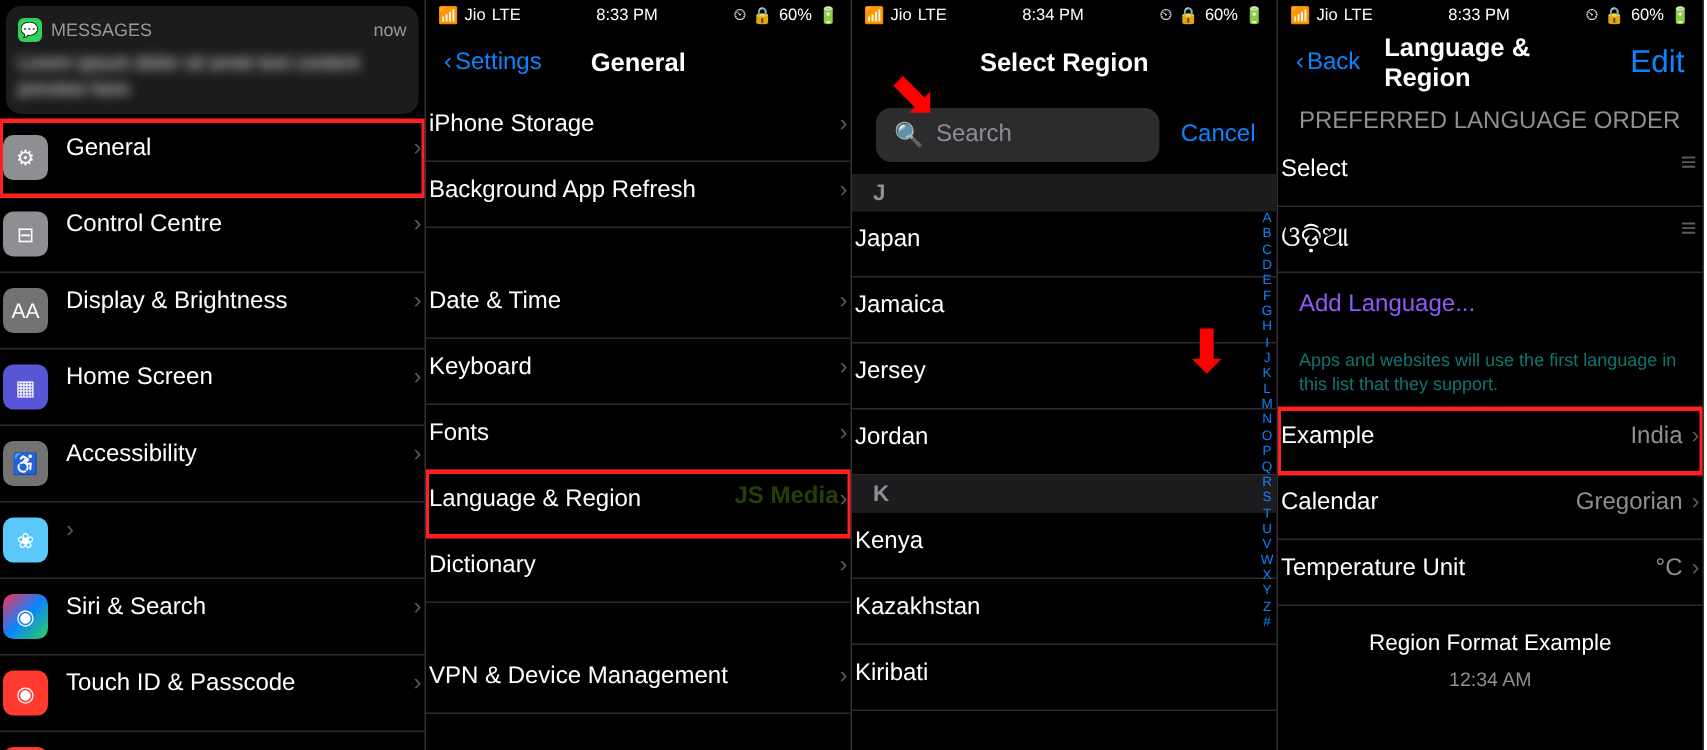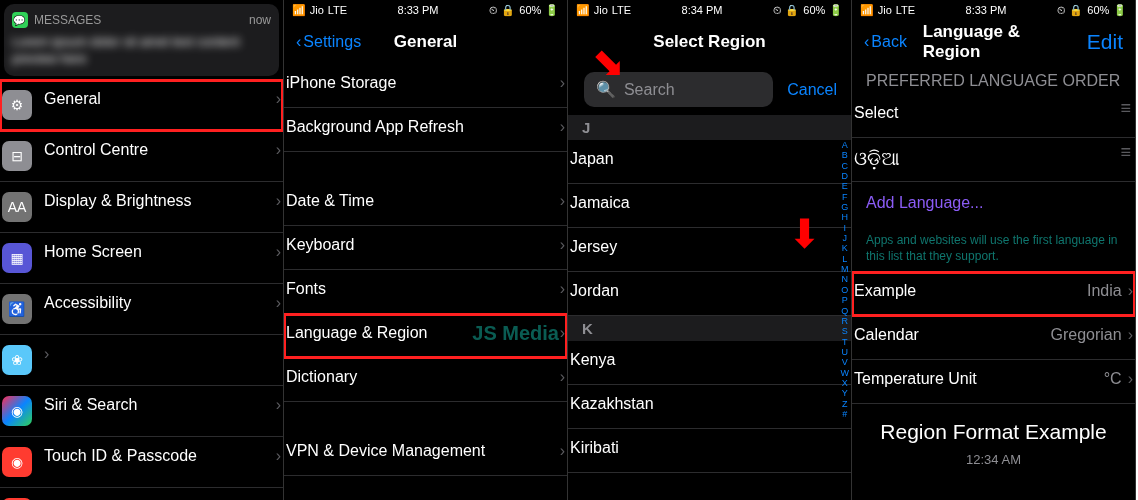--- a/index.html
+++ b/index.html
@@ -33,22 +33,22 @@
 .icon-siri{background:linear-gradient(135deg,#ff2d55,#0a84ff,#30d158)}
 .search-box{background:#2c2c2e;border-radius:10px;padding:8px 12px;margin:8px;display:flex;align-items:center;gap:8px;flex:1}
 .search-row{display:flex;align-items:center;padding:0 8px}
 .cancel{color:#0a84ff;font-size:16px;padding:0 6px}
 .letter-header{background:#1c1c1e;padding:4px 14px;font-size:15px;color:#8e8e93;font-weight:600}
 .index-rail{position:absolute;right:2px;top:140px;display:flex;flex-direction:column;font-size:9px;color:#0a84ff;line-height:1.15;text-align:center}
 .arrow-red{position:absolute;color:#ff0000;font-size:40px}
 .drag-handle{color:#5a5a5e;letter-spacing:2px;font-size:18px;line-height:0.45}
 .add-lang{color:#8b5cf6;font-size:16px;padding:12px 14px}
 .example{text-align:center;padding:16px 0;color:#8e8e93;font-size:13px}
-.example-title{color:#fff;font-size:21px;margin-bottom:8px}
-.watermark{position:absolute;color:#14b8a6;font-size:20px;font-weight:700;opacity:.5;pointer-events:none}
+.example-title{color:#fff;font-size:15px;margin-bottom:8px}
+.watermark{position:absolute;color:#4d7c0f;font-size:16px;font-weight:700;opacity:.5;pointer-events:none}
 .sublabel{font-size:11px;color:#8e8e93;margin-top:2px}
 </style>
 </head>
 <body>
 
 <div class="panel">
   <div class="notif">
     <div class="notif-head">
       <div class="notif-head-left">
         <div class="notif-icon">💬</div>

